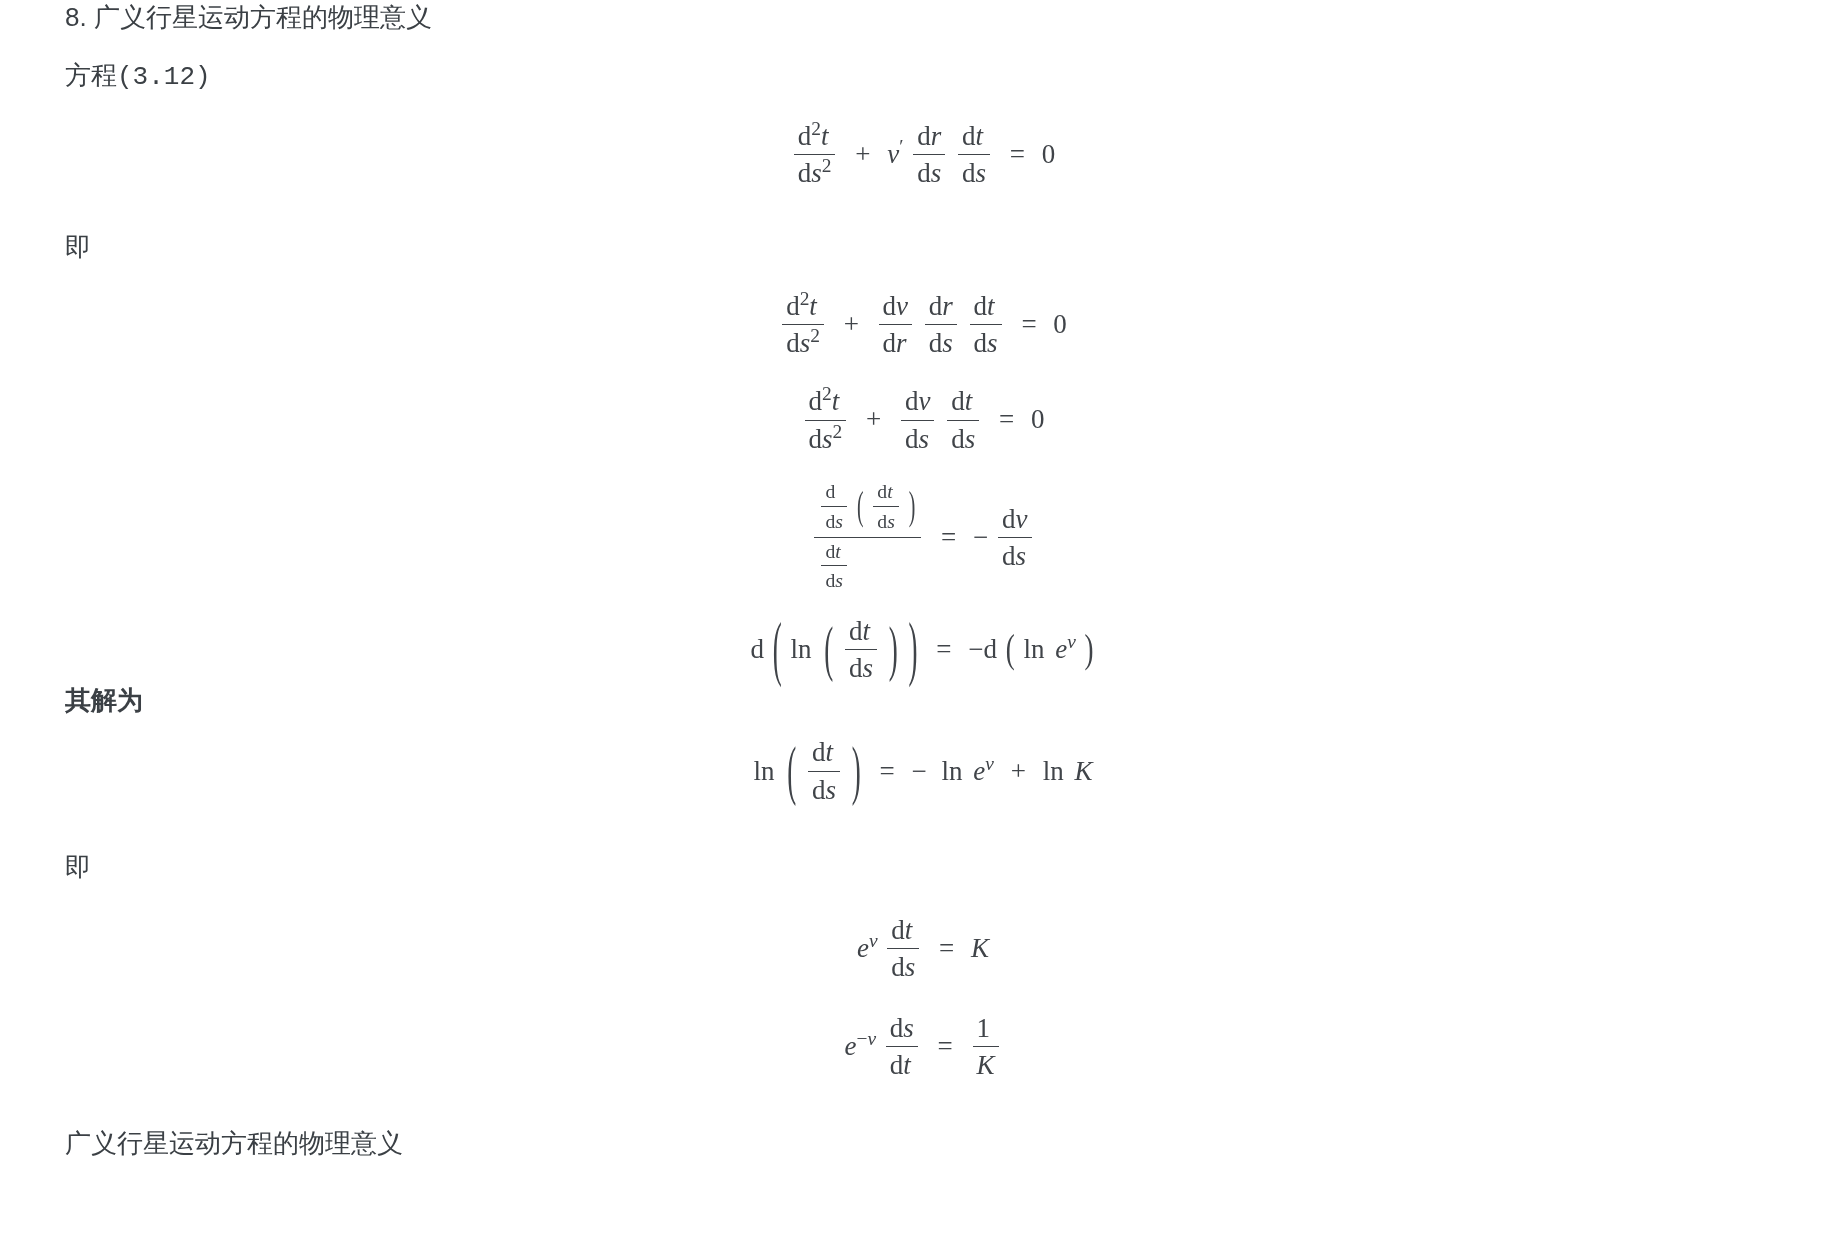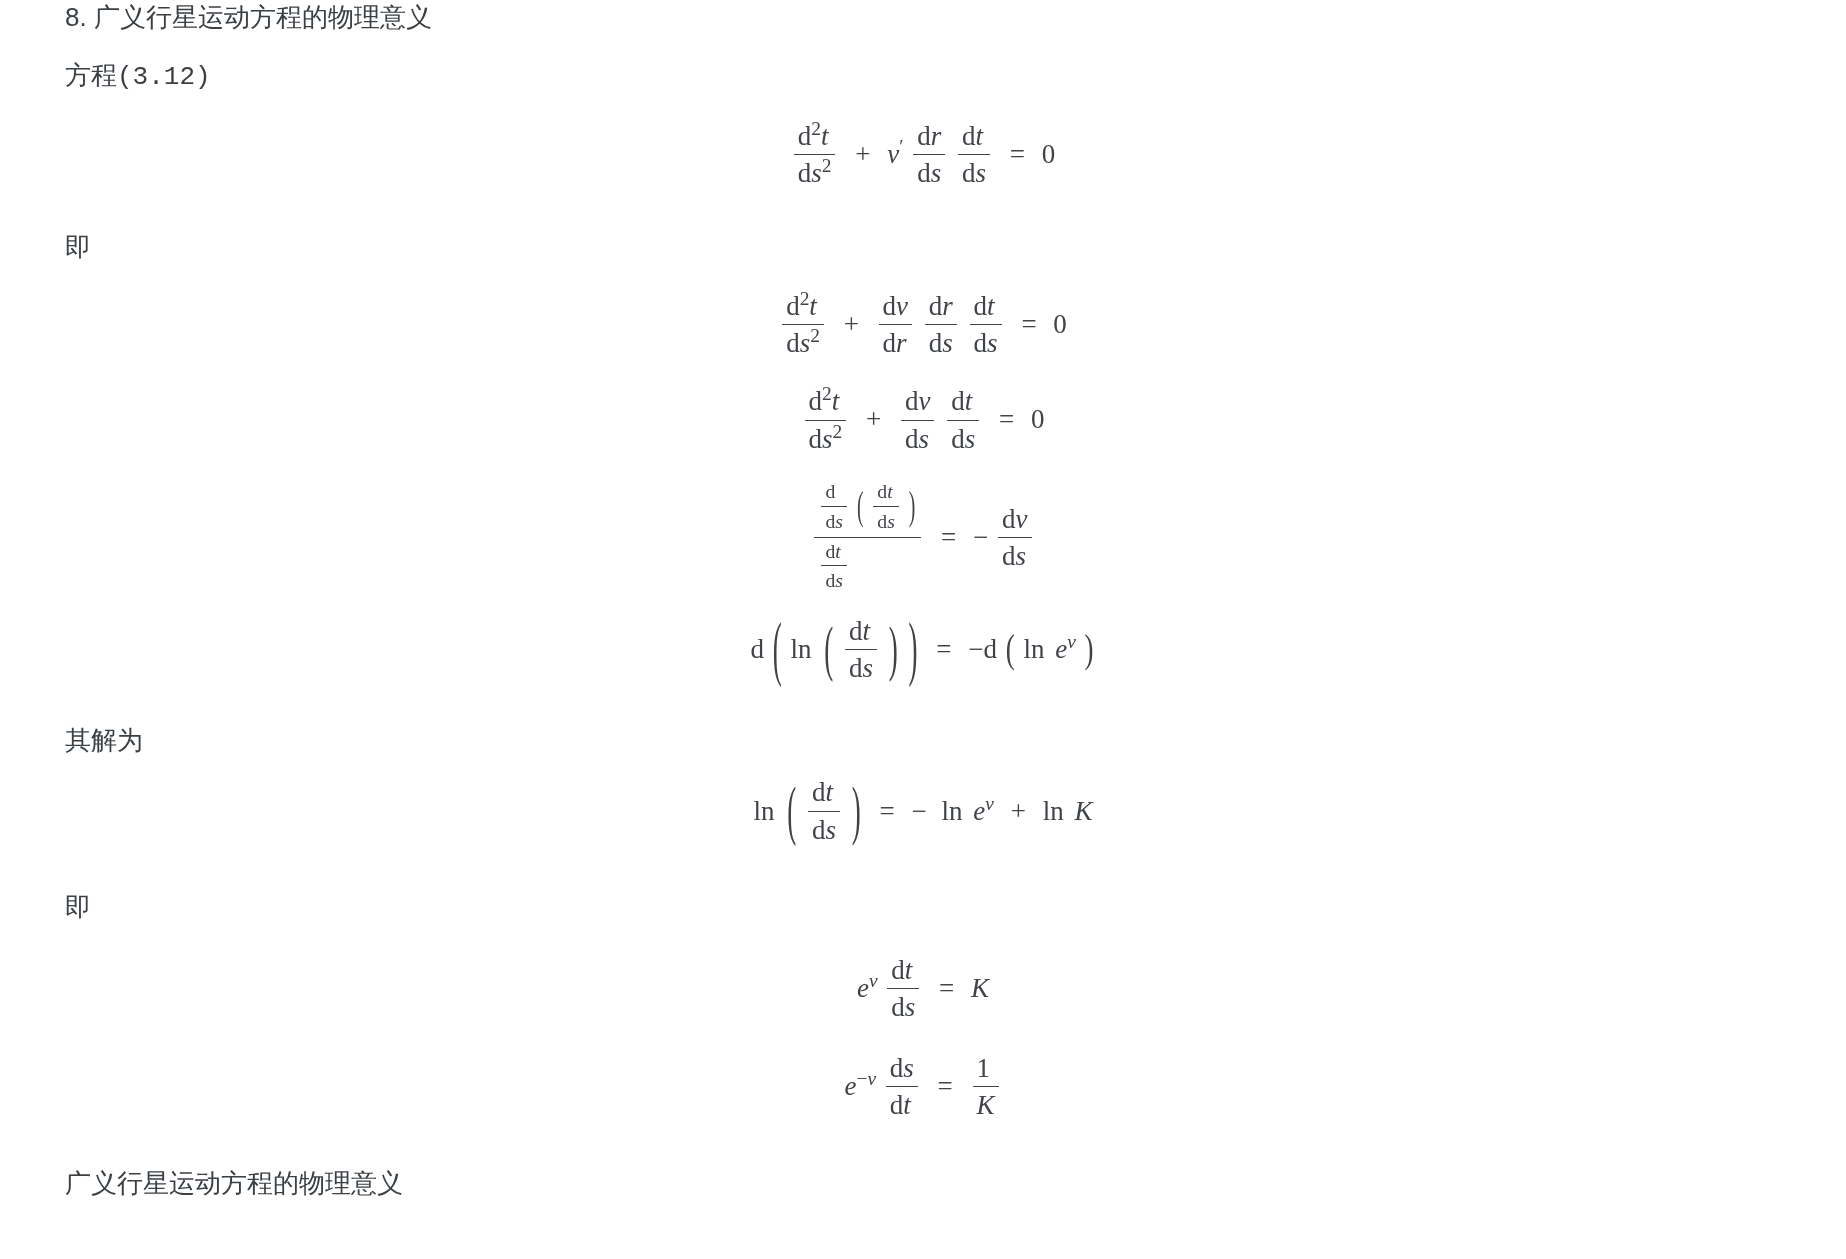--- a/index.html
+++ b/index.html
@@ -40,21 +40,21 @@
   .s24{transform:scaleY(2.4);}
   .s27{transform:scaleY(2.7);}
   
   #p-eqlabel{margin-top:30px;font-family:Liberation Mono, monospace;}
   #eq312{margin-top:32px;}
   #p-ji1{margin-top:42px;}
   #eq-d1{margin-top:32px;margin-bottom:30px;}
   #eq-d2{margin-bottom:30px;}
   #eq-d3{margin-bottom:24px;}
   #eq-d4{margin-bottom:0;}
-  #p-solution{margin-top:40px;}
+  #p-solution{font-weight:bold;}
   #eq-sol{margin-top:26px;}
   #p-ji2{margin-top:46px;}
   #eq-k{margin-top:36px;}
   #p-yeji{margin-top:40px;}
   #eq-invk{margin-top:32px;}
   #p-newton{margin-top:46px;}
 </style>
 </head>
 <body>
 

